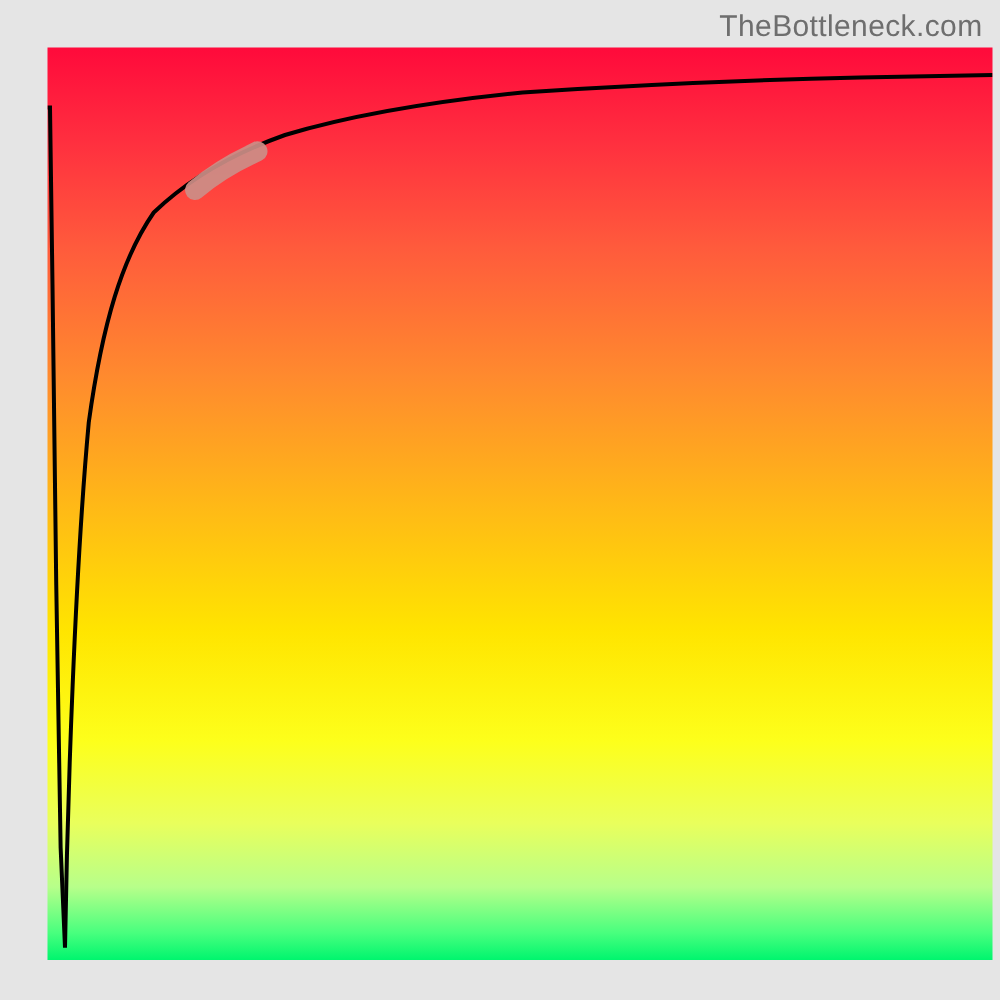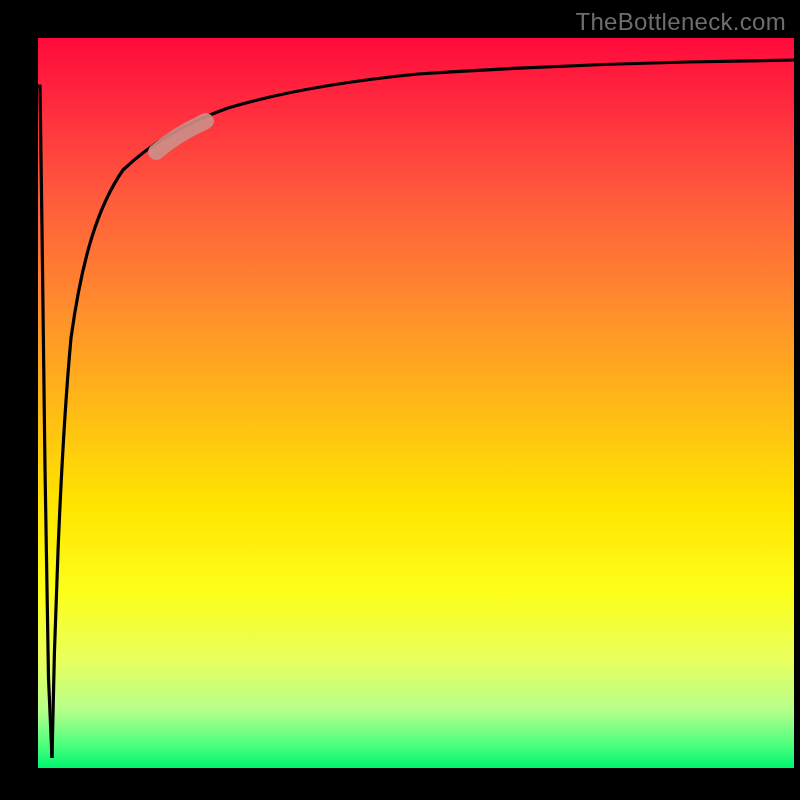--- a/index.html
+++ b/index.html
@@ -9,21 +9,21 @@
     height: 800px;
     background: #ffffff;
     font-family: Arial, Helvetica, sans-serif;
     overflow: hidden;
   }
   .frame {
     position: relative;
     width: 800px;
     height: 800px;
     box-sizing: border-box;
-    background: #000000;
+    background: #e5e5e5;
   }
   .plot-area {
     position: absolute;
     left: 38px;
     top: 38px;
     width: 756px;
     height: 730px;
     background: linear-gradient(
       to bottom,
       #ff0a3b 0%,

